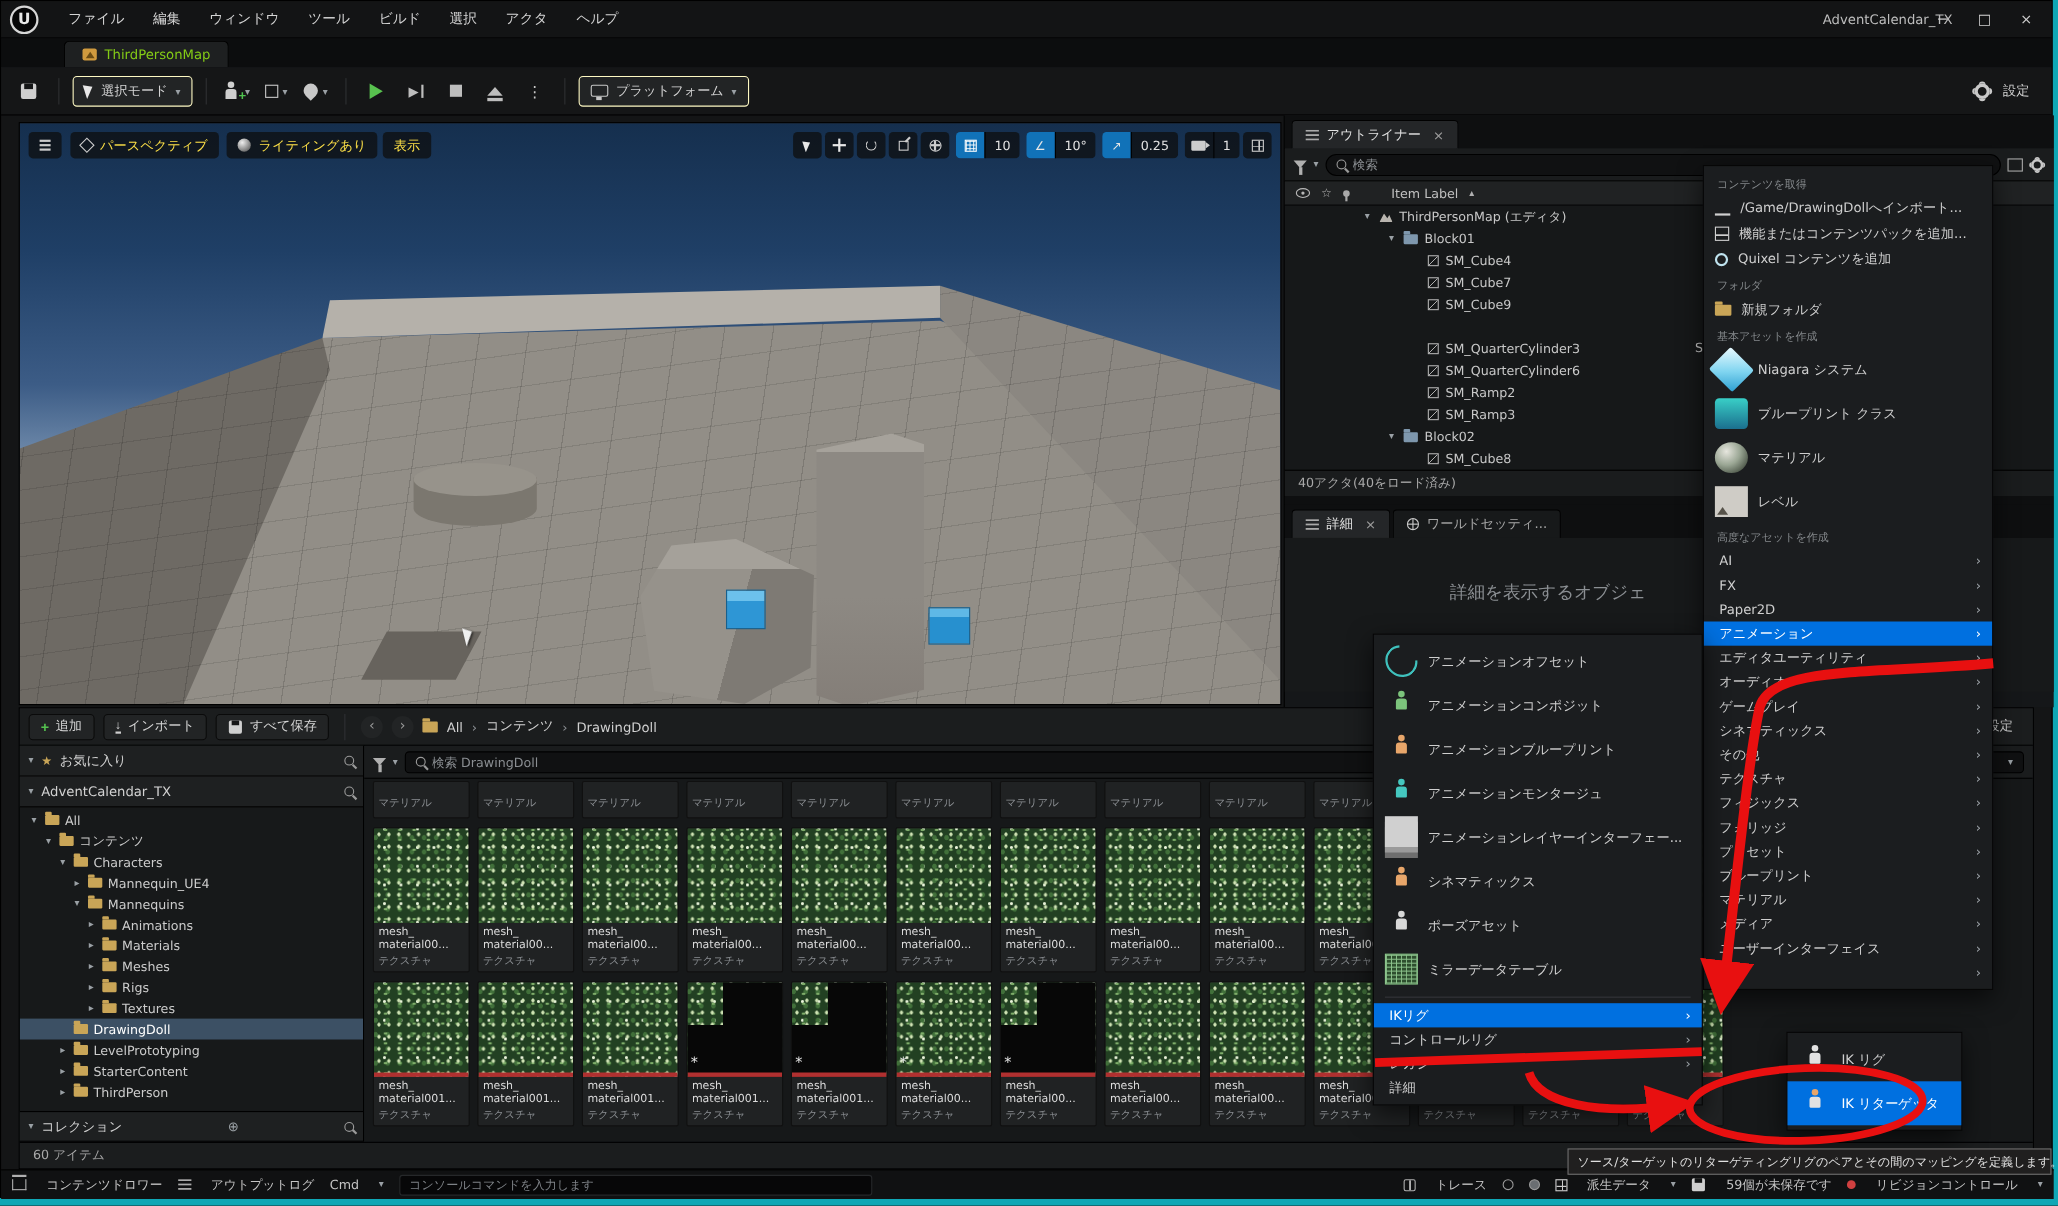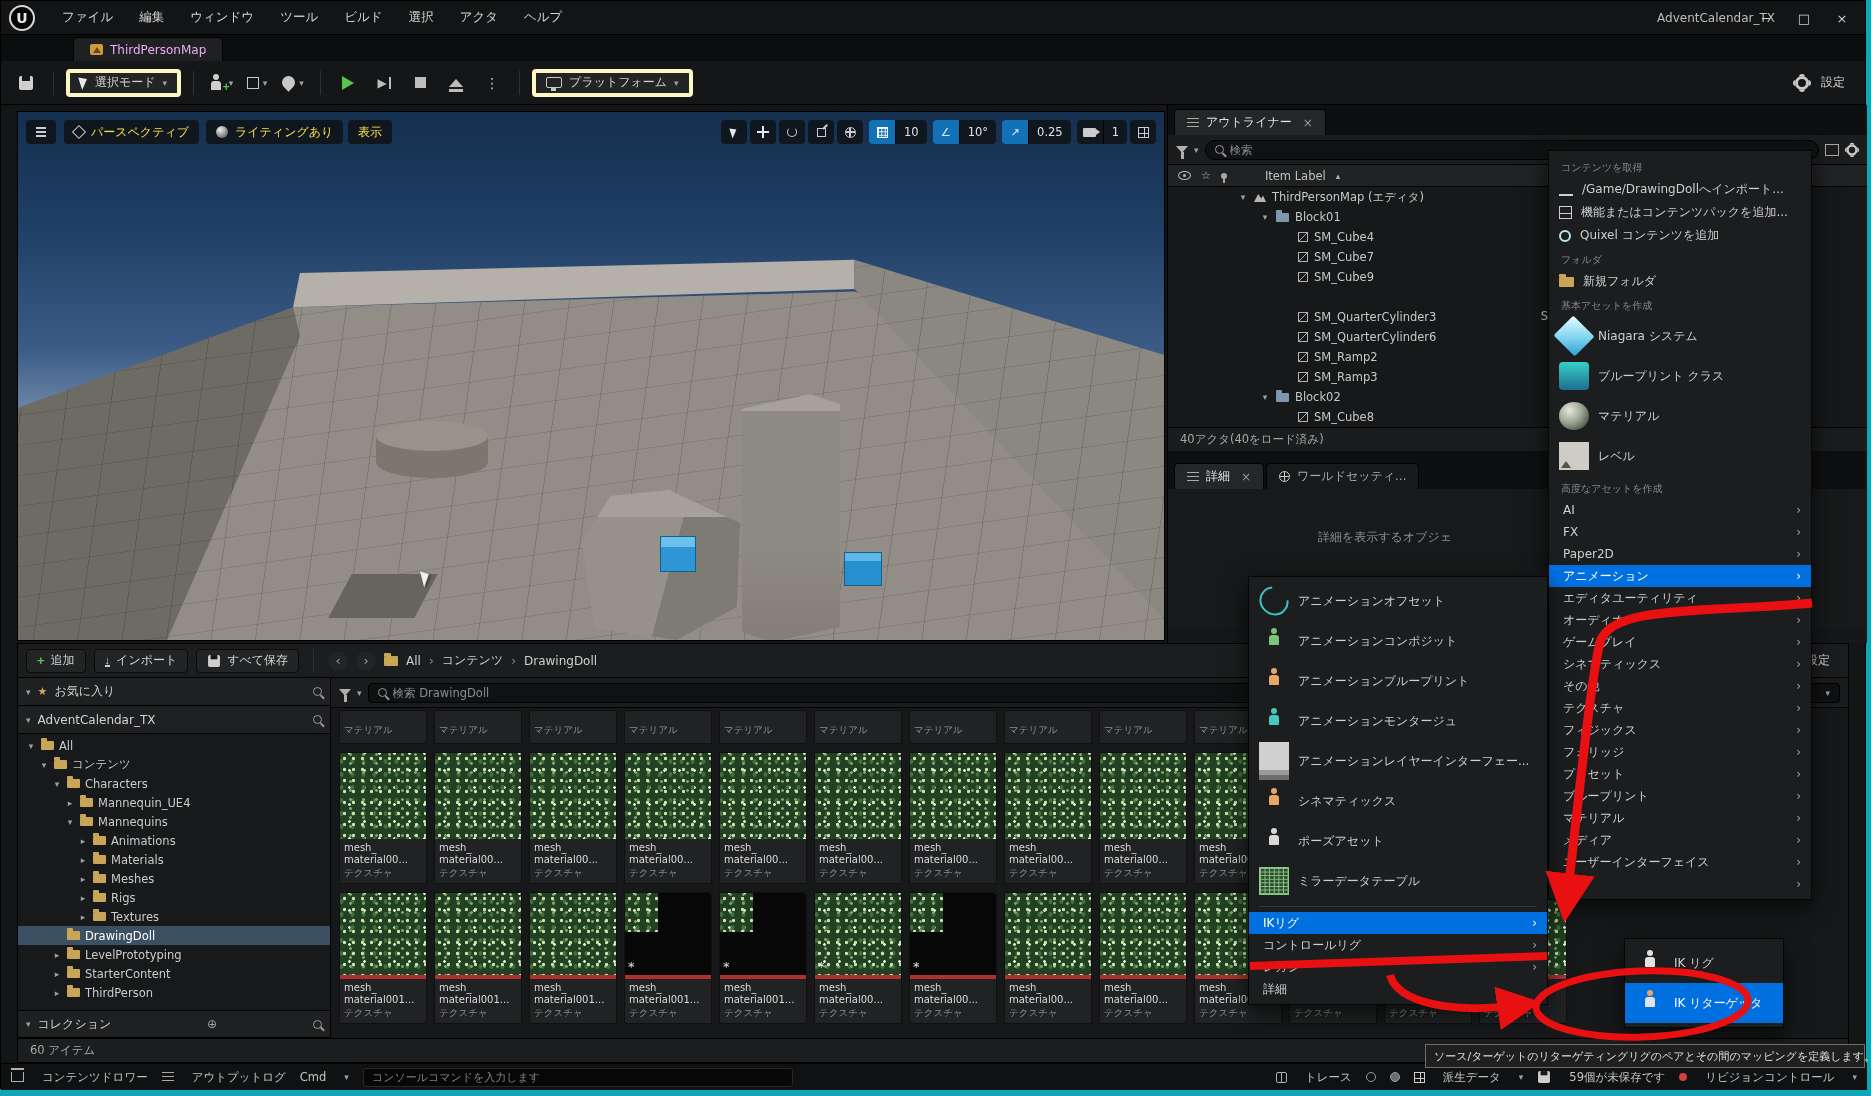--- a/index.html
+++ b/index.html
@@ -12,29 +12,29 @@
   .menubar { position:absolute; left:0; top:0; right:0; height:34px; background:#131415; display:flex; align-items:center; border-bottom:1px solid #000; }
   .logo { width:26px; height:26px; border-radius:50%; background:#060607; border:2px solid #d7d7d7; margin:0 14px 0 8px; display:flex; align-items:center; justify-content:center; color:#e8e8e8; font-weight:bold; font-size:14px; }
   .mb-items { display:flex; align-items:center; height:100%; }
   .mb-item { padding:0 13px; height:100%; display:flex; align-items:center; color:#d4d4d4; font-size:12.5px; cursor:default; }
   .win-title { margin-left:auto; color:#bdbdbd; font-size:12px; padding-right:90px; }
   .win-controls { position:absolute; right:6px; top:0; height:34px; display:flex; align-items:center; gap:4px; }
   .wc { width:34px; height:26px; display:flex; align-items:center; justify-content:center; color:#cfcfcf; font-size:13px; }
 
   
   .tabbar { position:absolute; left:0; top:34px; right:0; height:26px; background:#0c0d0e; display:flex; align-items:flex-end; }
-  .asset-tab { margin-left:72px; height:24px; background:#1e2021; border:1px solid #000; border-bottom:none; border-radius:5px 5px 0 0; display:flex; align-items:center; gap:7px; padding:0 16px; color:#f0abfc; font-size:12px; }
+  .asset-tab { margin-left:57px; height:24px; background:#1e2021; border:1px solid #000; border-bottom:none; border-radius:5px 5px 0 0; display:flex; align-items:center; gap:7px; padding:0 16px; color:#84cc16; font-size:12px; }
   .i-map { width:13px; height:11px; background:#d09a3e; border-radius:2px; position:relative; }
   .i-map::after { content:""; position:absolute; left:3px; top:3px; border-left:4px solid transparent; border-right:4px solid transparent; border-bottom:6px solid #6b4c14; }
 
   
   .toolbar { position:absolute; left:0; top:60px; right:0; height:44px; background:#151617; border-bottom:1px solid #000; display:flex; align-items:center; padding:0 10px; gap:6px; }
   .vsep { width:1px; height:24px; background:#2e3032; margin:0 6px; }
   .tb-icon { background:transparent; border:none; color:#c8c8c8; height:30px; min-width:30px; border-radius:4px; display:flex; align-items:center; justify-content:center; gap:4px; font-size:14px; }
-  .tb-pill { background:#222425; border:4px solid #fef9c3; color:#d4d4d4; height:28px; border-radius:4px; display:flex; align-items:center; gap:7px; padding:0 10px; font-size:12px; }
+  .tb-pill { background:#222425; border:1px solid #fef9c3; color:#d4d4d4; height:28px; border-radius:4px; display:flex; align-items:center; gap:7px; padding:0 10px; font-size:12px; }
   .tb-pill.plain { background:transparent; border:none;gap:12px; }
   .chev { color:#9aa0a5; font-size:9px; }
   .tb-right { margin-left:auto; display:flex; align-items:center; }
   .i-save { width:14px; height:14px; background:#cfcfcf; border-radius:2px; position:relative; }
   .i-save::before { content:""; position:absolute; left:3px; top:0; width:8px; height:5px; background:#151617; }
   .i-save.sm { transform:scale(.85); }
   .i-cursor { width:0; height:0; border-left:8px solid #e8e8e8; border-top:4px solid transparent; border-bottom:9px solid transparent; transform:rotate(-18deg); }
   .i-play { width:0; height:0; border-left:12px solid #58c24f; border-top:7px solid transparent; border-bottom:7px solid transparent; }
   .i-skip { color:#bdbdbd; font-size:12px; border-right:2px solid #bdbdbd; padding-right:2px; line-height:12px; }
   .i-stop { width:11px; height:11px; background:#bdbdbd; }
@@ -122,21 +122,21 @@
   .out-row { height:20px; display:flex; align-items:center; gap:6px; font-size:11.5px; color:#c8c8c8; white-space:nowrap; }
   .tree-arrow { width:10px; color:#9aa0a5; font-size:9px; text-align:center; flex:none; }
   .oi { flex:none; }
   .oi-level { width:12px; height:10px; background:#b8b4ae; clip-path:polygon(0 100%,35% 20%,60% 65%,75% 35%,100% 100%); }
   .oi-folder { width:13px; height:9px; background:#7e97ad; border-radius:1px; position:relative; }
   .oi-folder::before { content:""; position:absolute; top:-3px; left:0; width:6px; height:3px; background:#7e97ad; border-radius:1px 1px 0 0; }
   .oi-mesh { width:10px; height:10px; border:1.5px solid #b0b0b0; background:linear-gradient(135deg,transparent 45%,#b0b0b0 45% 55%,transparent 55%); }
   .out-footer { height:24px; display:flex; align-items:center; padding:0 12px; background:#1a1c1d; border-top:1px solid #000; color:#a8a8a8; font-size:11.5px; }
   .spacer8 { height:8px; background:#0e0f10; }
   .details-body { height:140px; background:#17191a; position:relative; }
-  .details-hint { position:absolute; left:150px; top:40px; color:#8b8f93; font-size:12px; }
+  .details-hint { position:absolute; left:150px; top:40px; color:#8b8f93; font-size:16px; }
 
   
   .content-browser { position:absolute; left:16px; top:642px; width:1832px; height:420px; background:#17191a; border:1px solid #000; }
   .cb-toolbar { height:34px; display:flex; align-items:center; gap:8px; padding:0 8px; background:#1b1d1e; border-bottom:1px solid #000; }
   .cb-btn { background:#222425; border:1px solid #0a0a0a; border-radius:4px; height:24px; display:flex; align-items:center; gap:6px; padding:0 10px; color:#d4d4d4; font-size:12px; }
   .plus { color:#55c24f; font-weight:bold; font-size:13px; }
   .i-import { color:#cfcfcf; font-size:11px; border-bottom:2px solid #cfcfcf; line-height:10px; }
   .nav-circle { width:20px; height:20px; border-radius:50%; background:#222425; display:flex; align-items:center; justify-content:center; color:#9a9a9a; font-size:13px; }
   .i-folder { width:14px; height:10px; background:#c9a557; border-radius:1px; position:relative; flex:none; }
   .i-folder::before { content:""; position:absolute; top:-3px; left:0; width:7px; height:3px; background:#c9a557; border-radius:1px 1px 0 0; }

